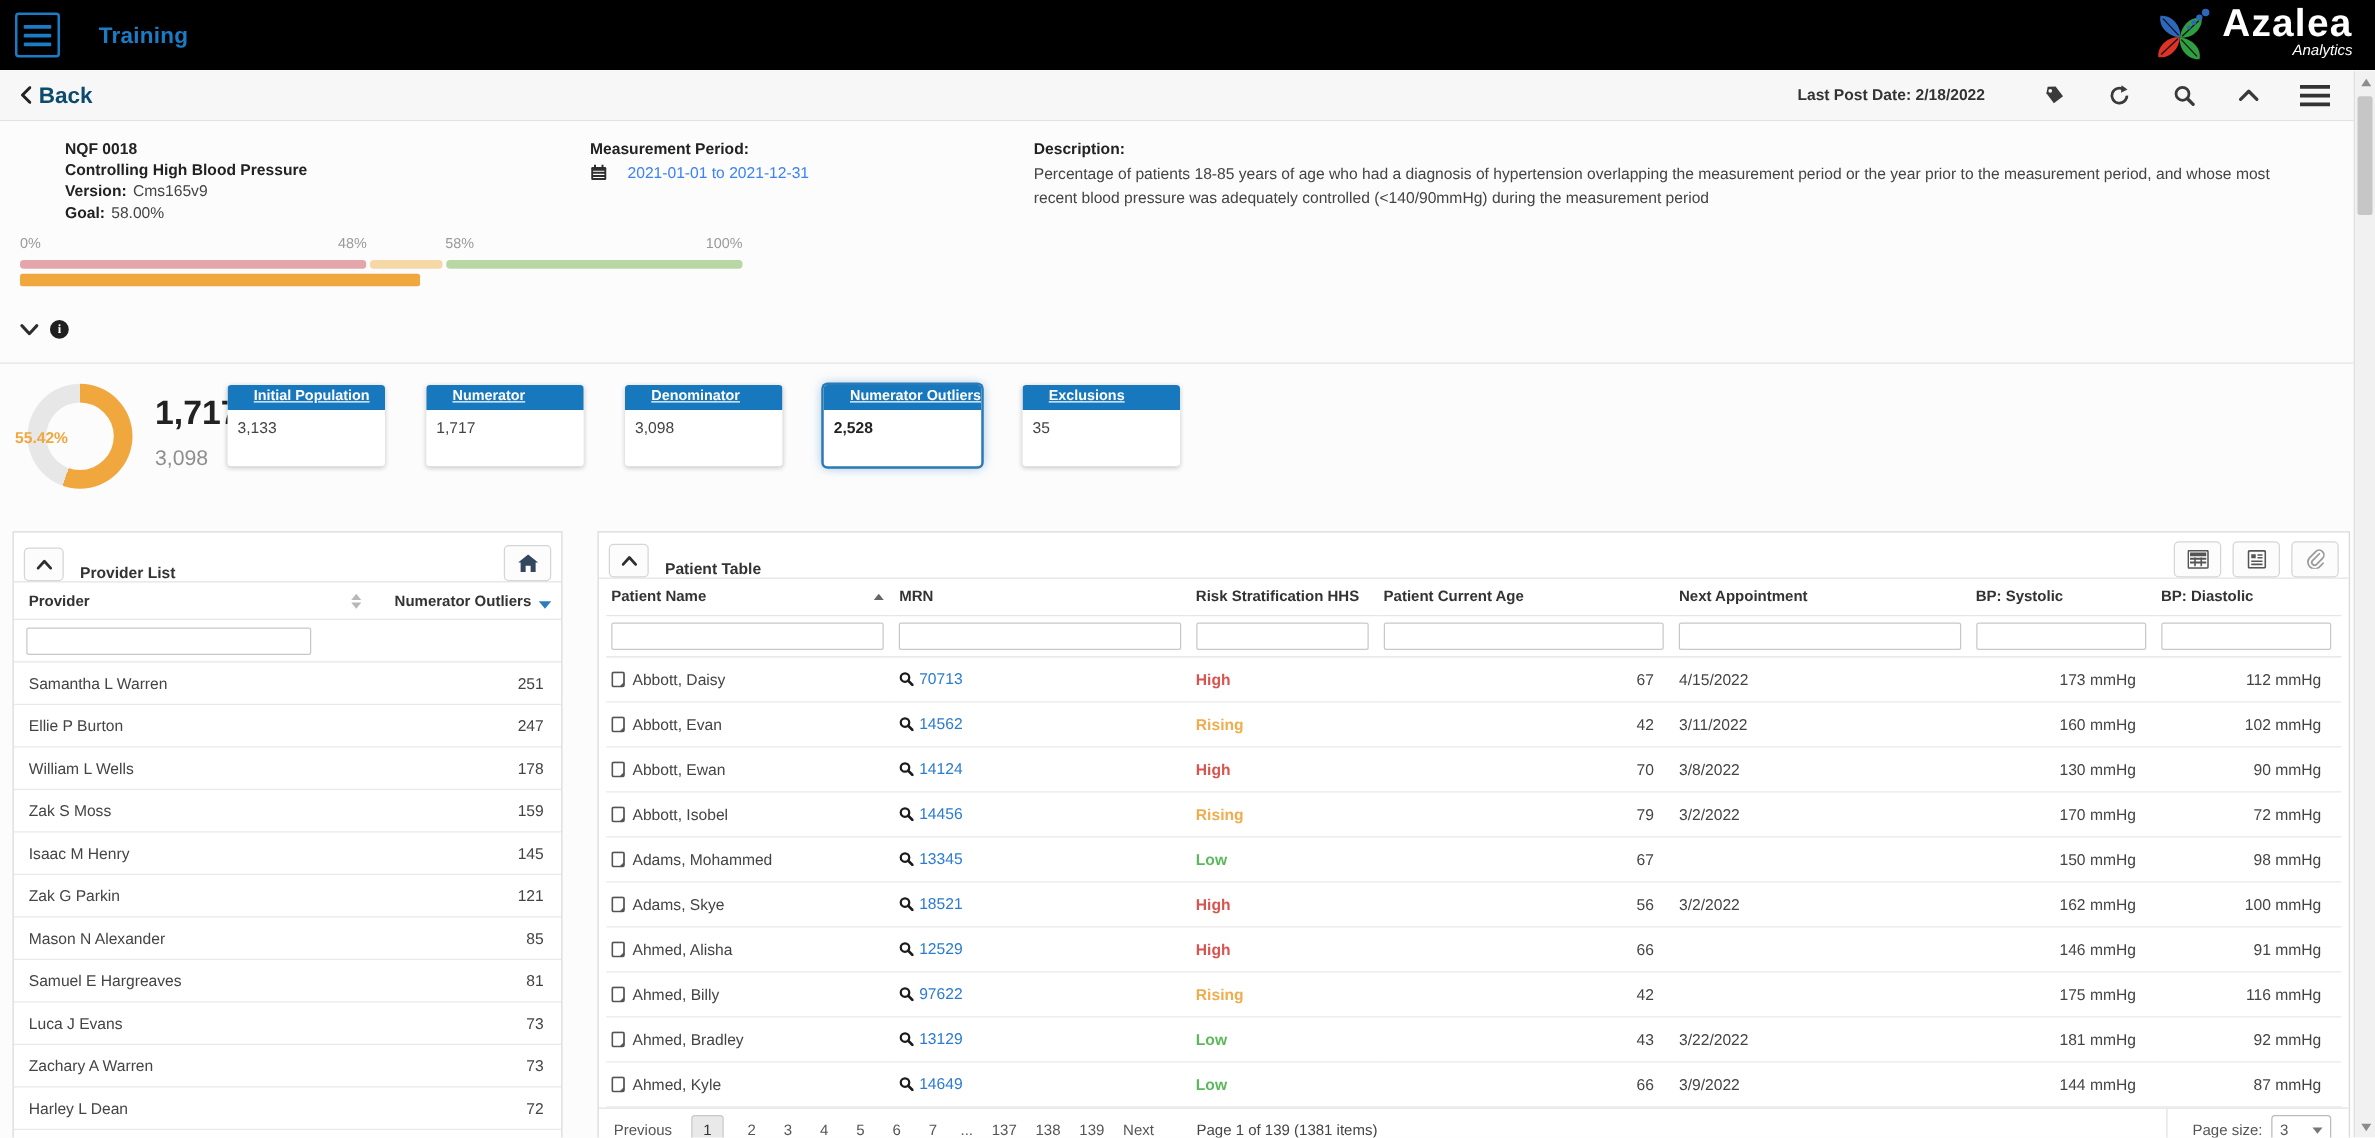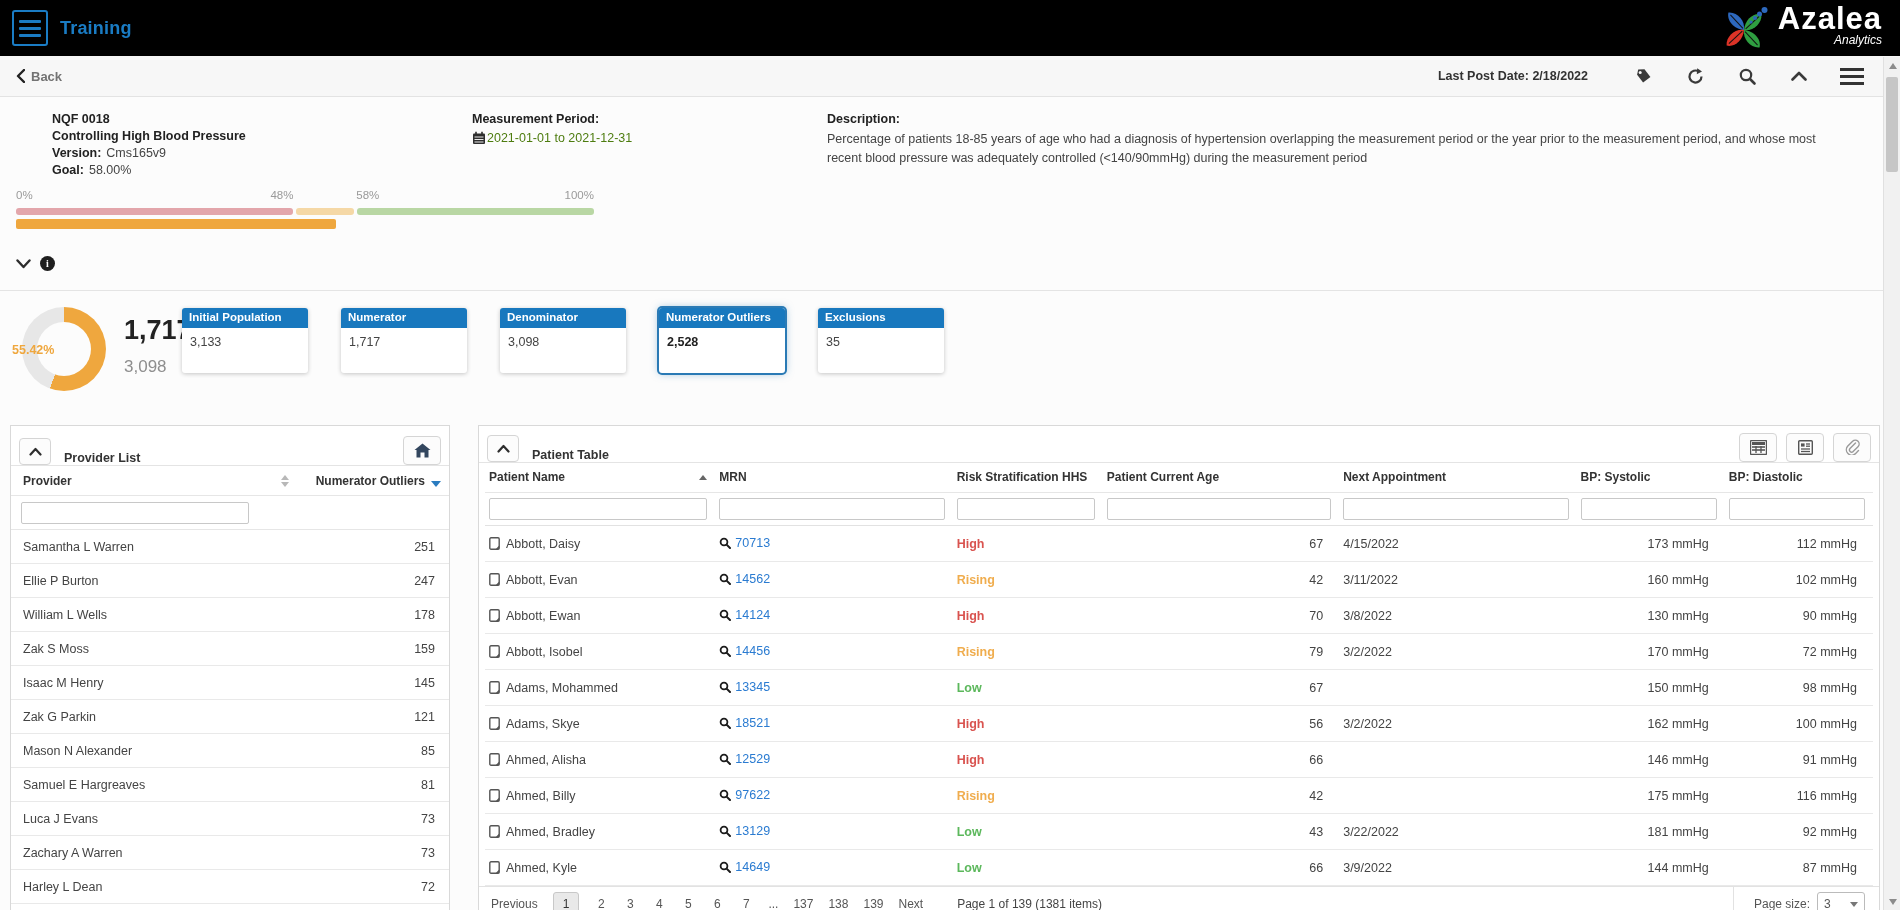--- a/index.html
+++ b/index.html
@@ -4,30 +4,30 @@
 <style>
   * { margin:0; padding:0; box-sizing:border-box; }
   html,body { width:1900px; height:910px; overflow:hidden; }
   body { font-family:"Liberation Sans","DejaVu Sans",sans-serif; background:#fcfcfc; color:#333; }
   .app { position:relative; width:1900px; height:910px; overflow:hidden; }
 
   
   .topbar { height:56px; background:#000; display:flex; align-items:center; padding:0 18px 0 12px; }
   .menu-btn { width:36px; height:36px; border:2px solid #1a7cc4; border-radius:3px; display:flex; flex-direction:column; justify-content:center; align-items:center; gap:4px; background:transparent; cursor:pointer; }
   .menu-btn .bar { width:22px; height:3px; background:#1a7cc4; border-radius:1px; }
-  .app-title { color:#1a7cc4; font-size:18px; font-weight:bold; margin-left:12px; letter-spacing:.2px; }
+  .app-title { color:#1a7cc4; font-size:18px; font-weight:bold; margin-left:31px; letter-spacing:.2px; }
   .brand { margin-left:auto; display:flex; align-items:flex-start; }
   .brand-text { display:flex; flex-direction:column; align-items:flex-end; margin-left:6px; }
   .brand-name { color:#fff; font-size:31px; font-weight:600; letter-spacing:1px; line-height:34px; }
   .brand-sub { color:#fff; font-size:12px; font-style:italic; margin-top:-3px; }
 
   
   .subbar { height:41px; background:#f7f7f7; border-bottom:1px solid #e3e3e3; display:flex; align-items:center; padding:0 36px 0 16px; }
   .back-btn { display:flex; align-items:center; gap:6px; cursor:pointer; }
-  .back-btn span { font-size:13px; font-weight:bold; color:#737373; }
+  .back-btn span { font-size:18px; font-weight:bold; color:#0c4a6e; }
   .subbar-right { margin-left:auto; display:flex; align-items:center; gap:30px; }
   .last-post { font-size:12.5px; font-weight:600; color:#333; margin-right:14px; }
   .tool-ic { width:22px; height:22px; display:flex; align-items:center; justify-content:center; cursor:pointer; }
   .menu-ic-dark { display:flex; flex-direction:column; gap:4px; cursor:pointer; }
   .menu-ic-dark .bar { width:24px; height:3px; background:#333; }
 
   
   .v-scrollbar { position:absolute; top:57px; right:0; width:17px; height:853px; background:#f1f1f1; border-left:1px solid #e0e0e0; }
   .sb-arrow { width:17px; height:17px; display:flex; align-items:center; justify-content:center; }
   .sb-tri-up { width:0; height:0; border-left:4px solid transparent; border-right:4px solid transparent; border-bottom:6px solid #8c8c8c; }
@@ -39,21 +39,21 @@
   .main { width:1883px; }
   .measure-section { background:#fcfcfc; padding:14px 16px 0 16px; border-bottom:1px solid #e4e4e4; }
   .measure-cols { display:flex; }
   .m-col1 { width:420px;margin-left:36px; }
   .m-col2 { width:355px; }
   .m-col3 { flex:1; padding-right:34px; }
   .m-id, .m-name, .m-label { font-size:12.5px; font-weight:bold; color:#222; line-height:17px; }
   .m-line { font-size:12.5px; line-height:17px; color:#444; }
   .m-line b { color:#222; }
   .m-line .val { margin-left:5px; }
-  .m-period { display:flex; align-items:flex-start; gap:1px; font-size:12.5px; color:#4d7c0f; margin-top:3px; }
+  .m-period { display:flex; align-items:flex-start; gap:16px; font-size:12.5px; color:#3b82f6; margin-top:3px; }
   .m-desc { font-size:12.5px; color:#444; line-height:1.55; margin-top:2px; }
 
   .progress-wrap { position:relative; width:578px; margin-top:10px; }
   .prog-ticks { position:relative; height:16px; font-size:11.5px; color:#9a9a9a; }
   .prog-ticks span { position:absolute; top:0; }
   .prog-track { display:flex; gap:3px; height:7px; margin-top:3px; }
   .prog-track div { border-radius:3px; }
   .prog-value-bar { height:10px; margin-top:4px; border-radius:2px; }
   .collapse-row { display:flex; align-items:center; gap:9px; margin-top:27px; padding-bottom:19px; }
   .info-circle { width:15px; height:15px; border-radius:50%; background:#1f1f1f; color:#fff; font-size:10px; font-weight:bold; font-family:"Liberation Serif",serif; display:flex; align-items:center; justify-content:center; cursor:pointer; }
@@ -62,21 +62,21 @@
   .stats-row { display:flex; align-items:flex-start; padding:16px 12px 10px 12px; }
   .donut-wrap { position:relative; width:96px; height:86px; }
   .donut { position:absolute; left:10px; top:0; width:84px; height:84px; border-radius:50%; }
   .donut-hole { position:absolute; left:15px; top:15px; width:54px; height:54px; border-radius:50%; background:#fcfcfc; }
   .donut-label { position:absolute; left:0; top:36px; font-size:12.5px; font-weight:bold; z-index:2; }
   .totals { margin-left:16px; margin-top:8px; width:94px; }
   .total-num { font-size:27px; font-weight:bold; color:#222; line-height:30px; }
   .total-den { font-size:17px; color:#8e8e8e; margin-top:12px; }
   .cards { display:flex; gap:33px; margin-left:-36px; margin-top:1px; }
   .stat-card { width:126px; height:65px; background:#fff; border-radius:3px; box-shadow:0 1px 4px rgba(0,0,0,.22); overflow:hidden; cursor:pointer; }
-  .card-head { height:20px; color:#fff; font-size:11.5px; font-weight:bold; padding:3px 0 0 7px; }
+  .card-head { height:20px; color:#fff; font-size:11.5px; font-weight:bold; padding:3px 0 0 21px;text-decoration:underline; }
   .card-body { padding:7px 0 0 8px; font-size:12.5px; color:#444; }
   .stat-card.selected { box-shadow:0 0 0 2px #2a7ab5, 0 0 9px rgba(42,122,181,.55); }
   .stat-card.selected .card-body { font-weight:bold; color:#222; }
 
   
   .panels-row { display:flex; gap:28px; padding:0 0 0 10px; margin-top:22px; align-items:flex-start; }
   .panel { background:#fff; border:1px solid #d9d9d9; height:497px; overflow:hidden; }
   .provider-panel { width:440px; }
   .patient-panel { width:1402px; display:flex; flex-direction:column; }
   .panel-head { height:40px; display:flex; align-items:flex-end; padding:0 8px; border-bottom:1px solid #e4e4e4; }

